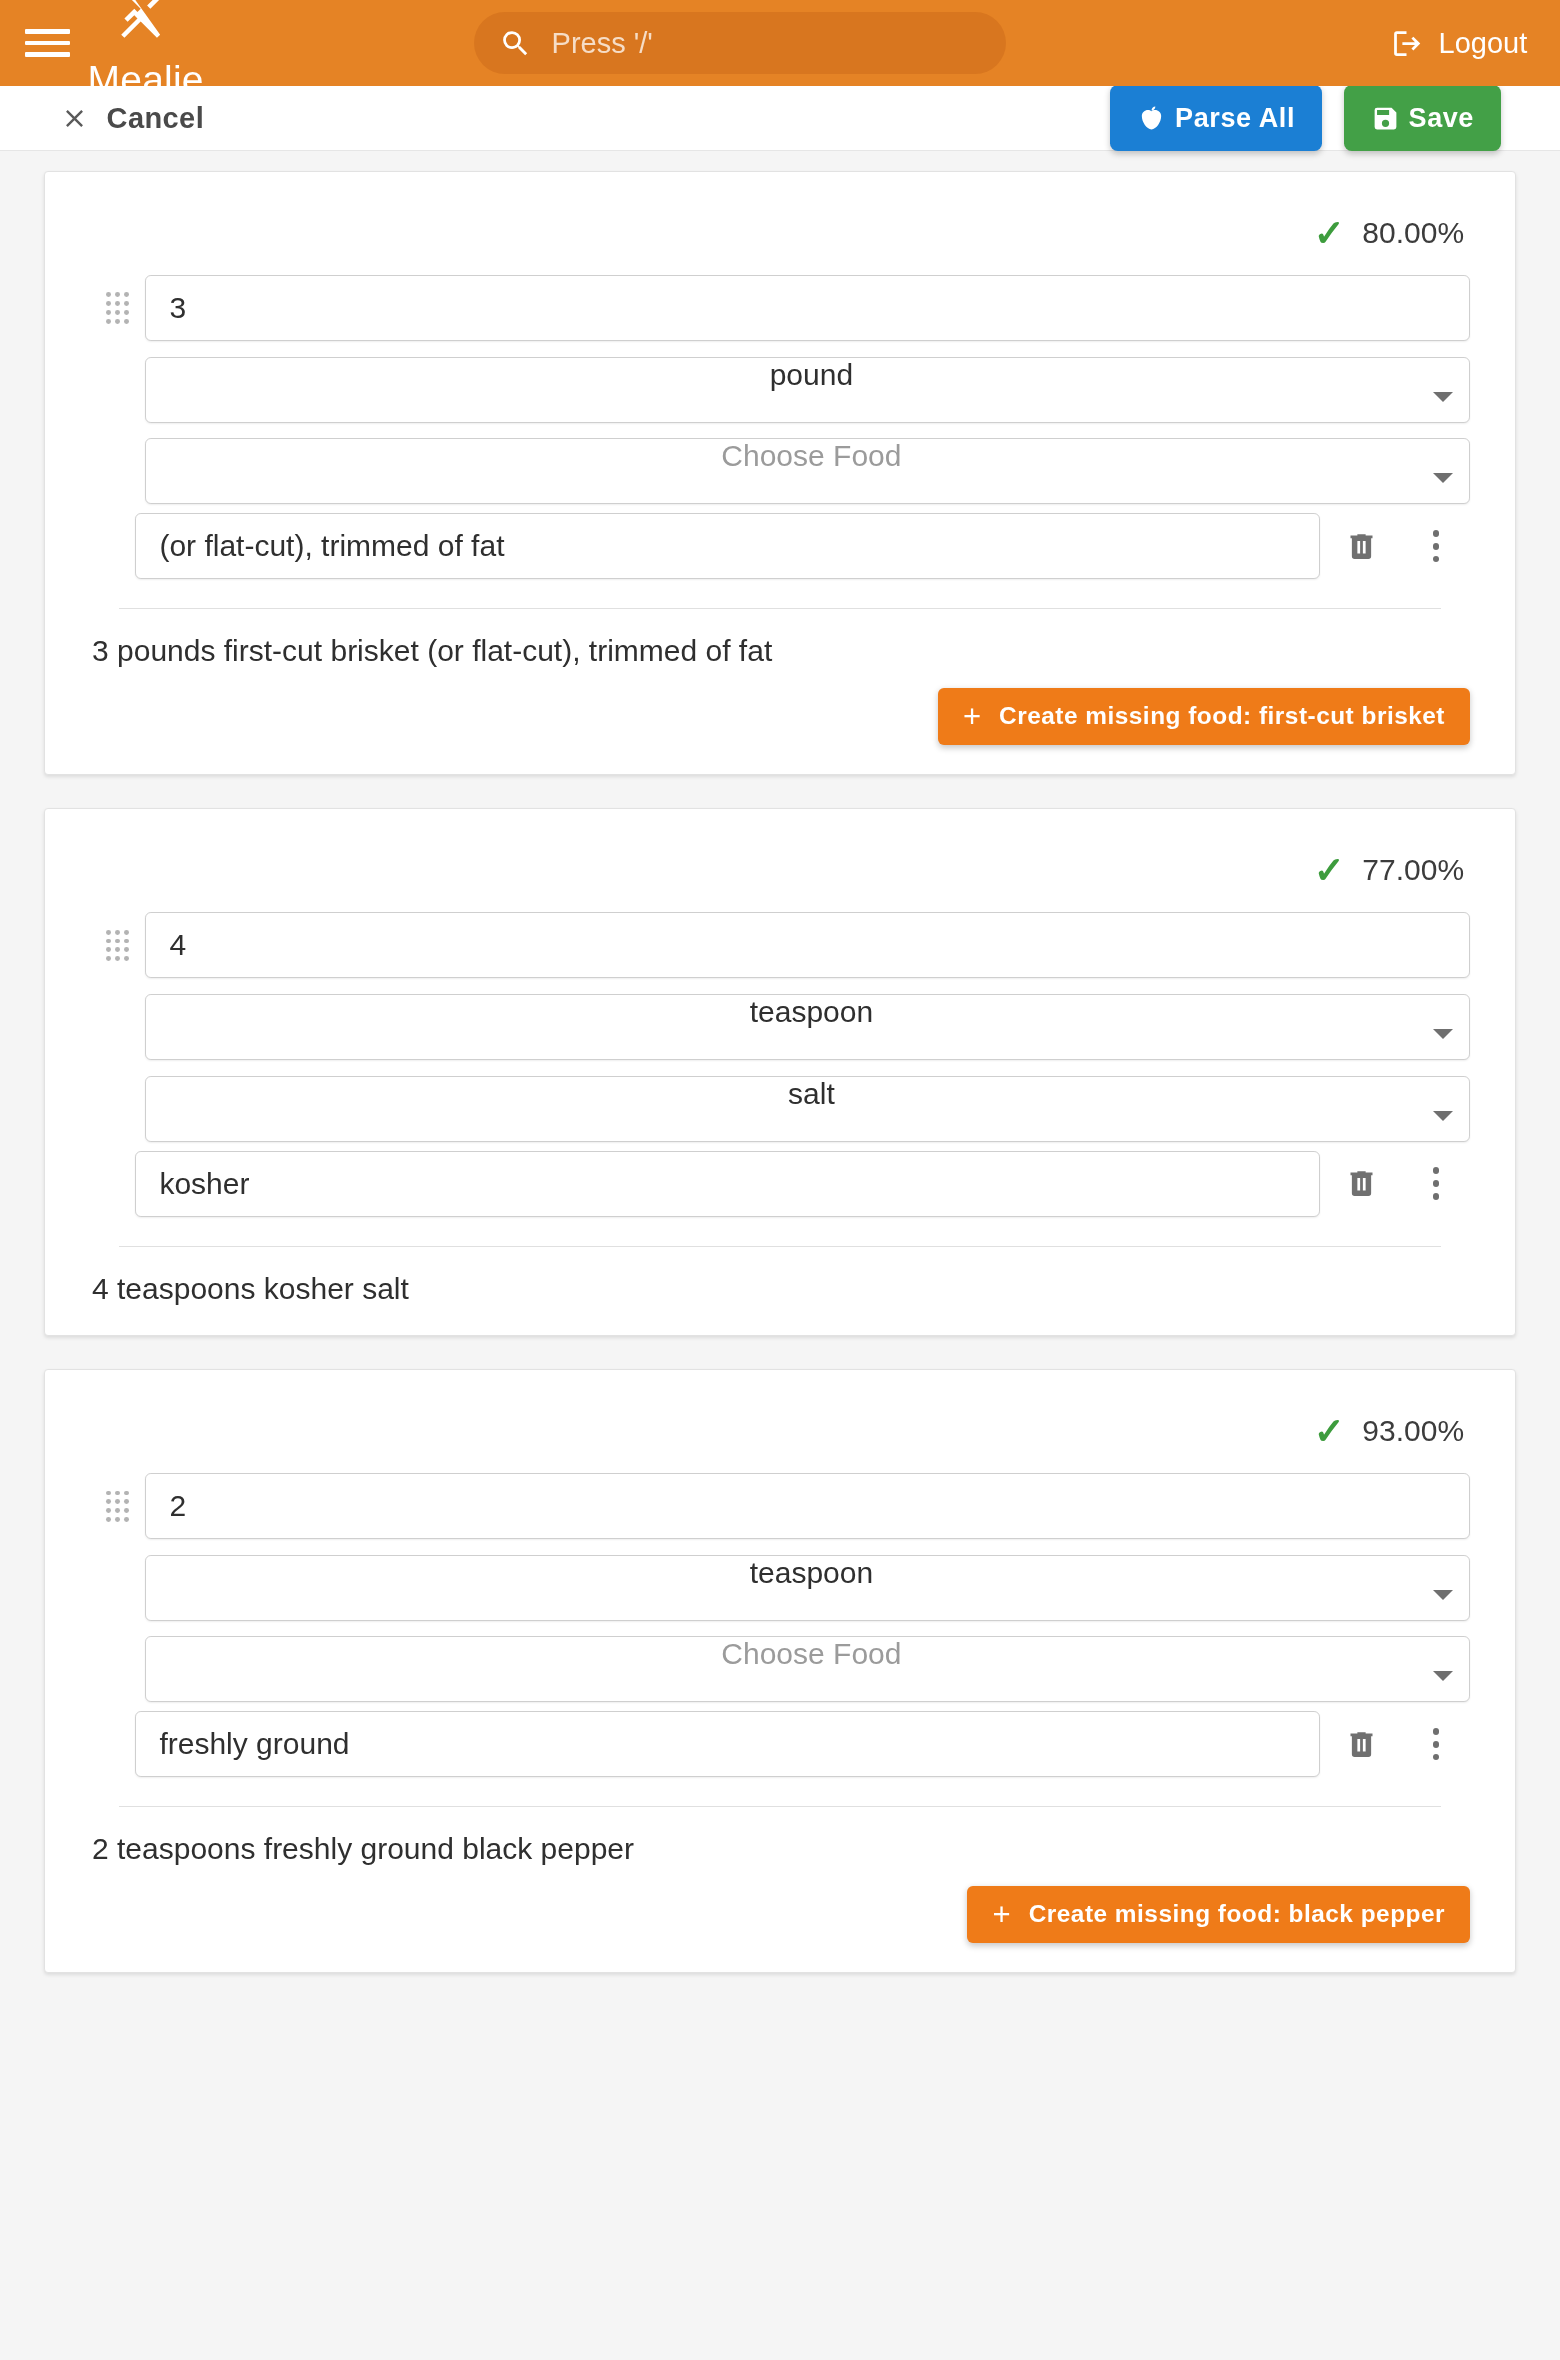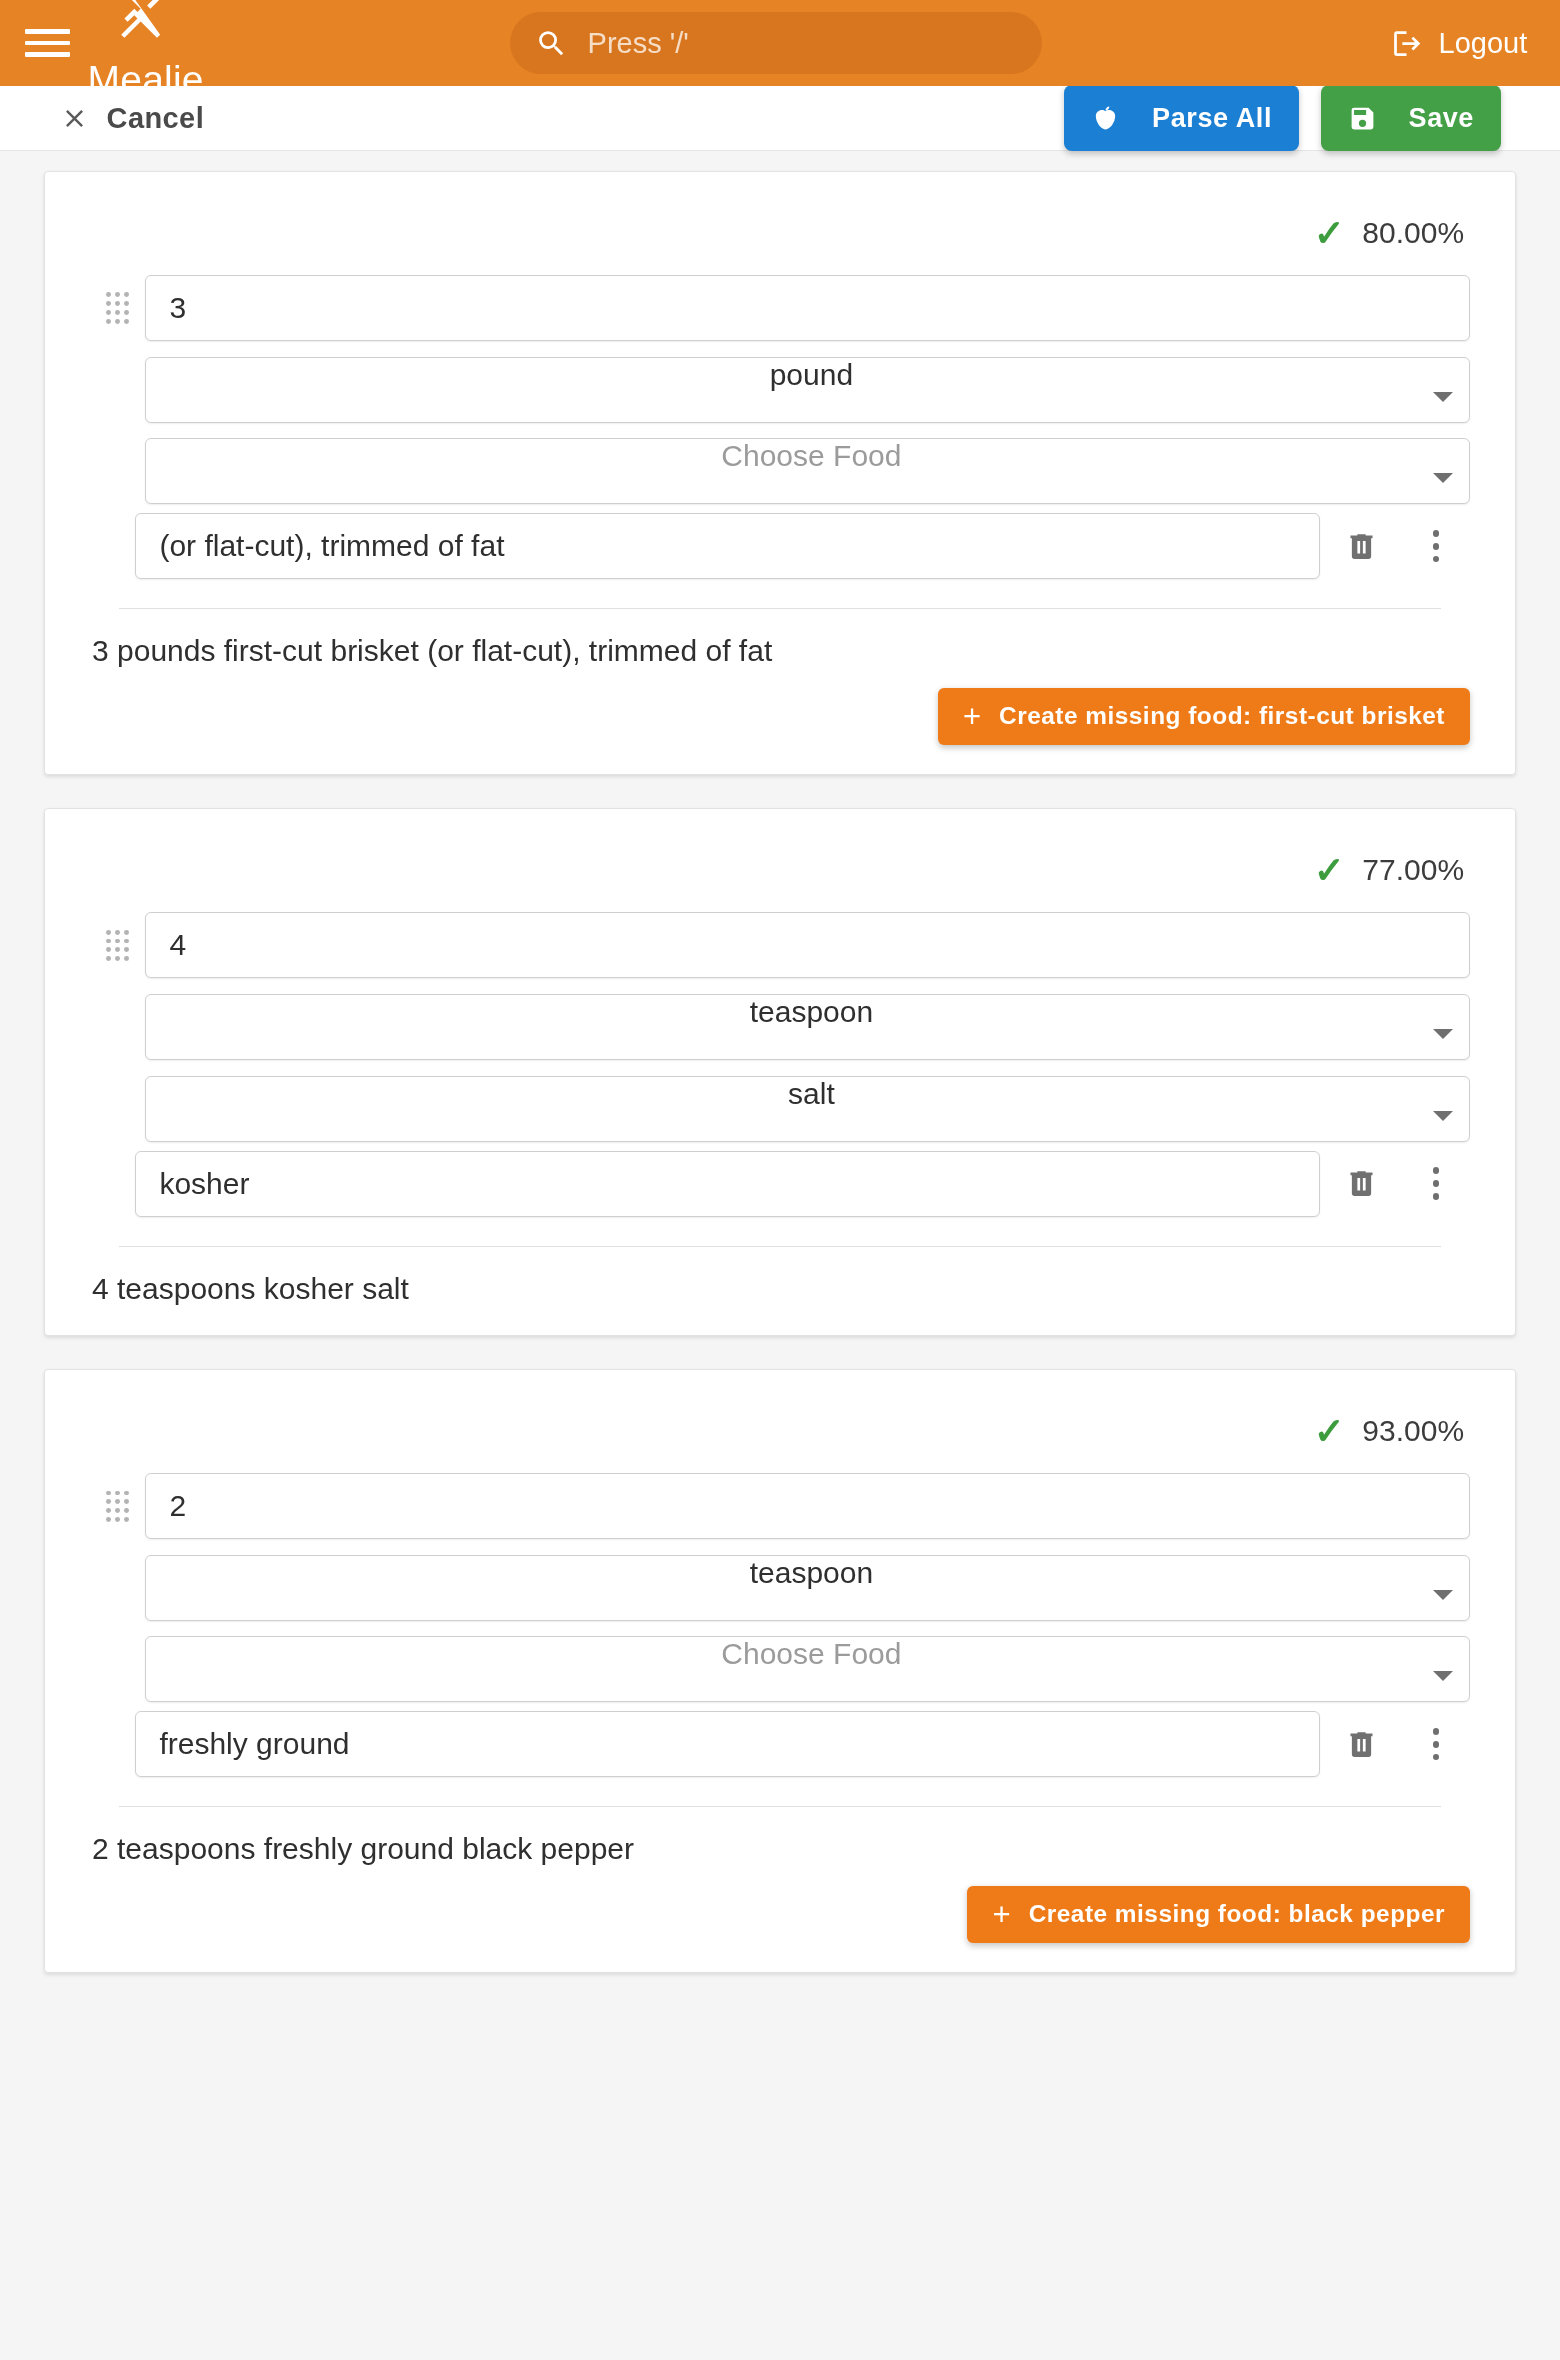--- a/index.html
+++ b/index.html
@@ -31,21 +31,21 @@
   }
   .brand {
     display: flex; align-items: center; gap: 19.5px; flex-direction: column;
   }
   .brand-logo { width: 55px; height: 55px; display: block; }
   .brand-name {
     font-size: 39px; font-weight: 400; letter-spacing: 0.2px;
   }
   .search-wrap {
     position: absolute;
-    left: 776px;
+    left: 740px;
     transform: translateX(-50%);
     width: 532px;
     height: 62px;
     background: #d8761f;
     border-radius: 33px;
     display: flex;
     align-items: center;
     padding: 0 25px;
     gap: 17.6px;
   }
@@ -88,21 +88,21 @@
   .toolbar-right {
     margin-left: auto;
     display: flex; align-items: center; gap: 21.5px;
   }
   .btn {
     border: none;
     border-radius: 7.8px;
     color: #fff;
     height: 66px;
     padding: 0 27px;
-    display: inline-flex; align-items: center; gap: 32px;
+    display: inline-flex; align-items: center; gap: 9px;
     font-size: 27px;
     font-weight: 700;
     letter-spacing: 0.6px;
     cursor: pointer;
     font-family: "Liberation Sans", sans-serif;
     box-shadow: 0 2.9px 5.9px rgba(0,0,0,.22);
   }
   .btn-parse { background: #1b7fd4; }
   .btn-save { background: #43a047; }
 

